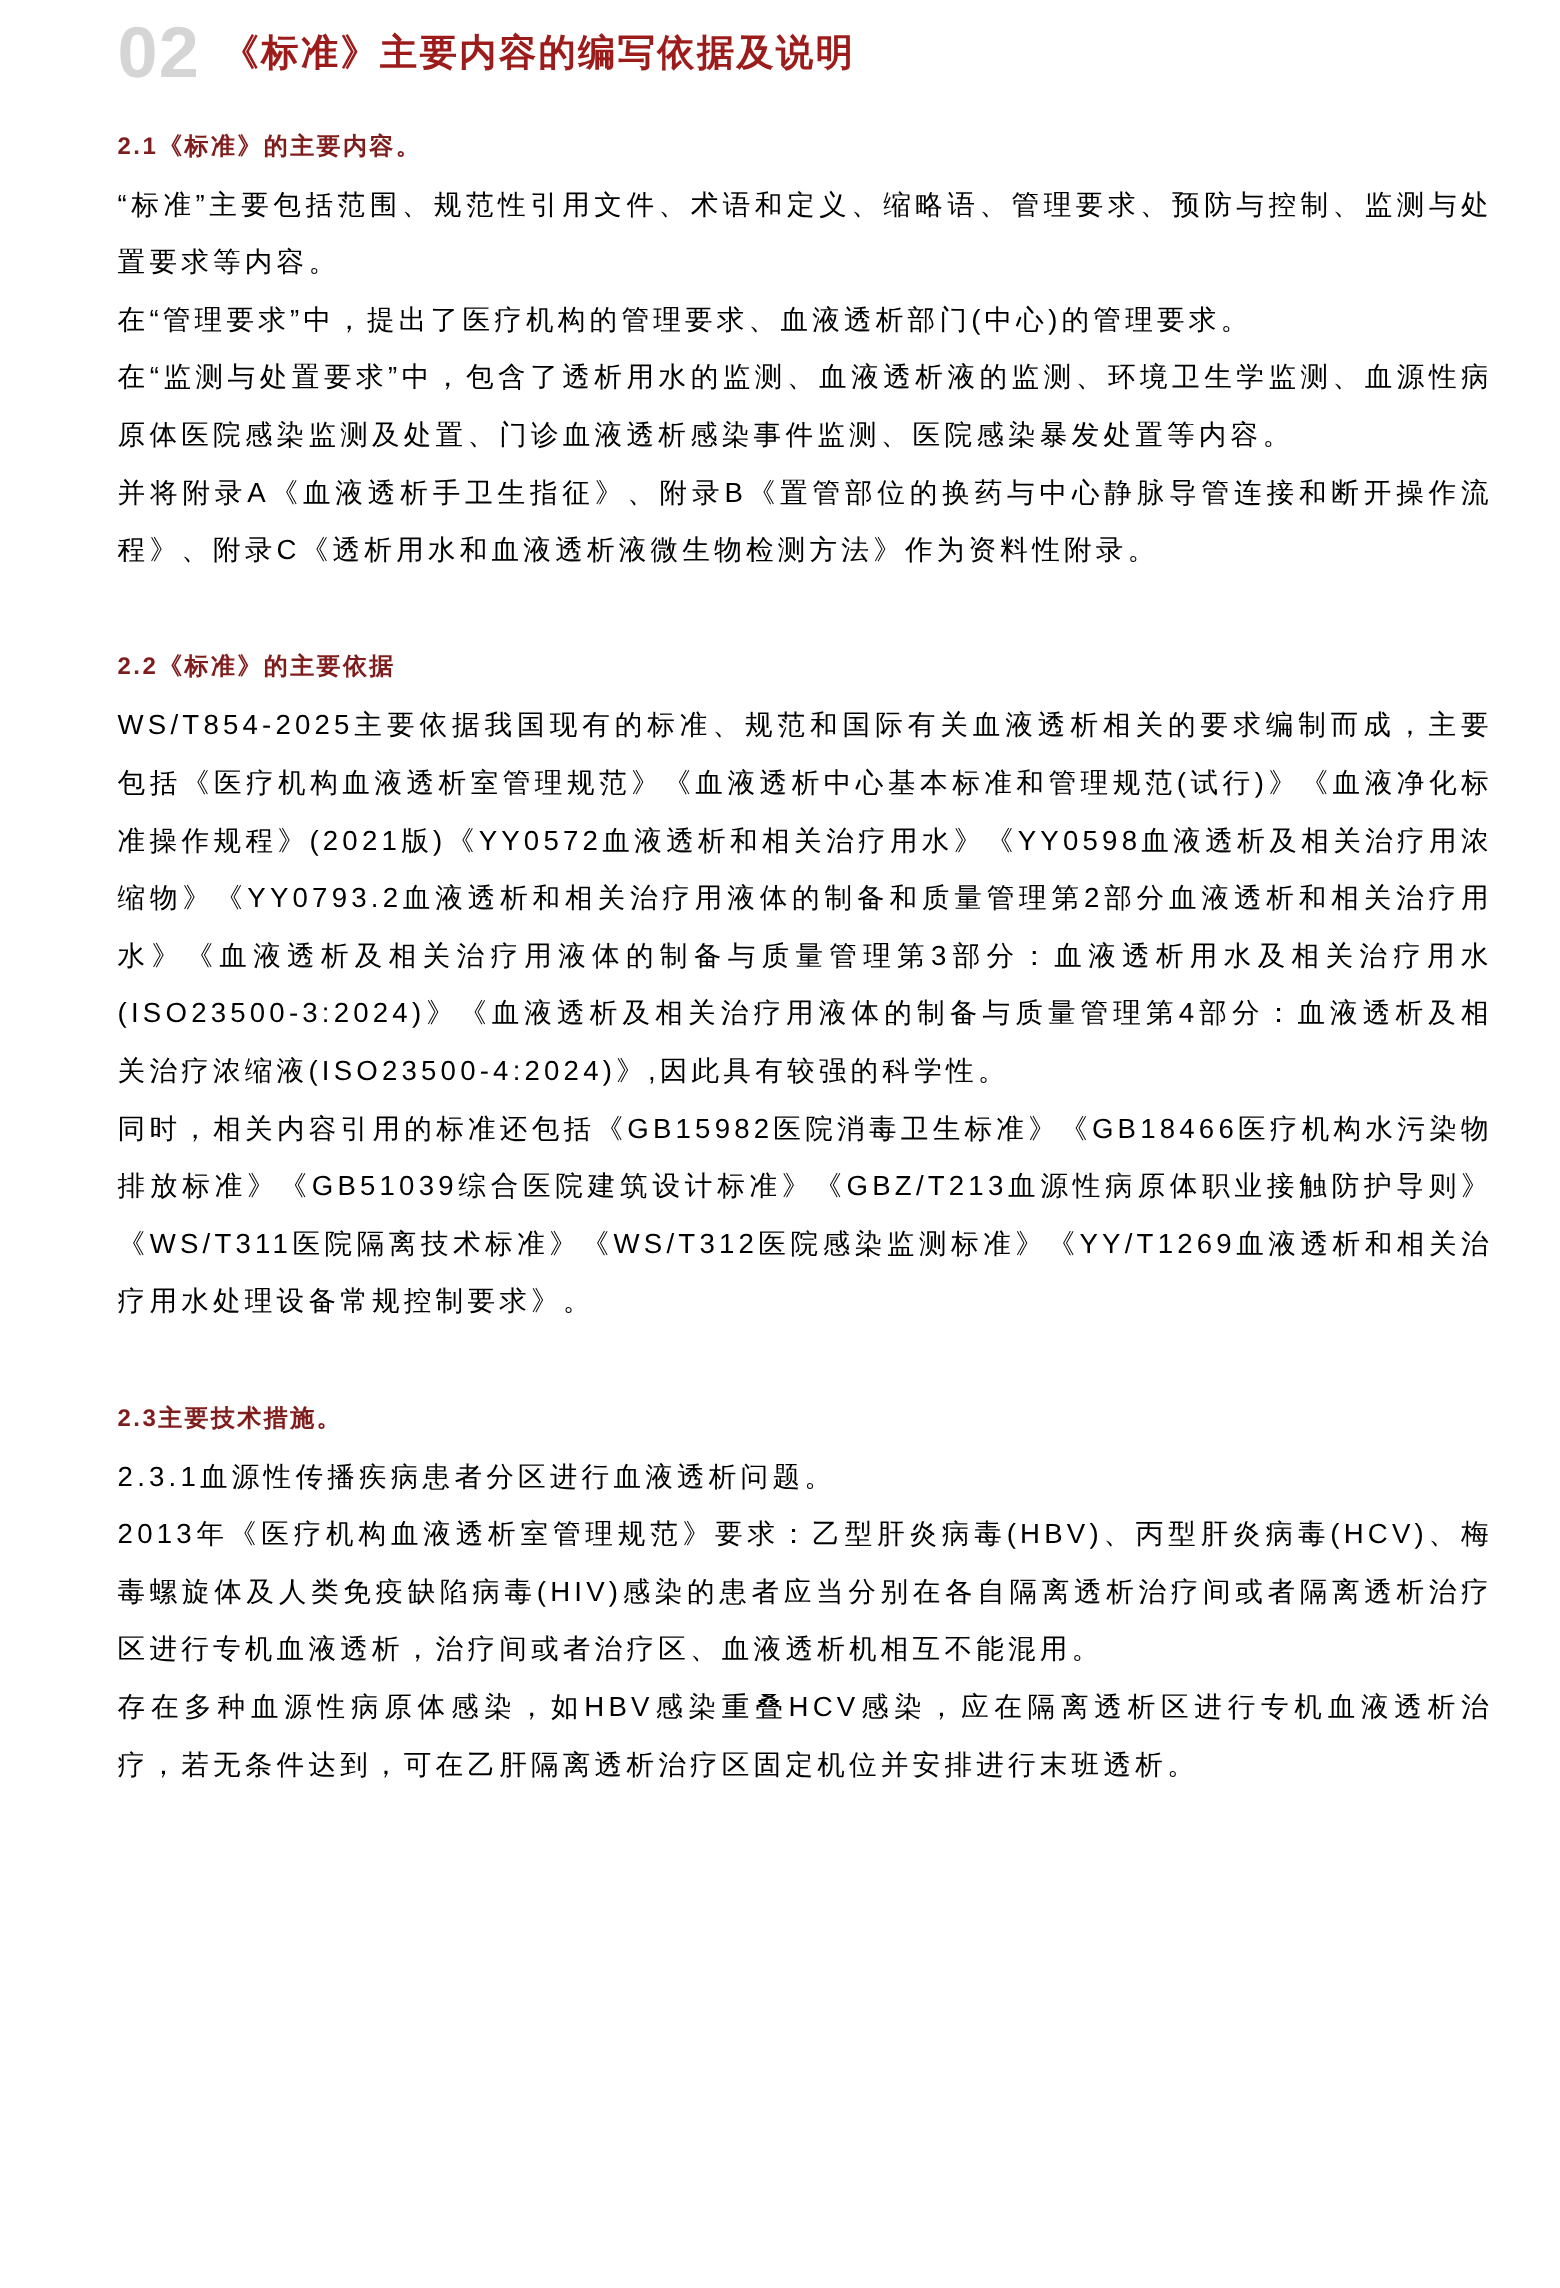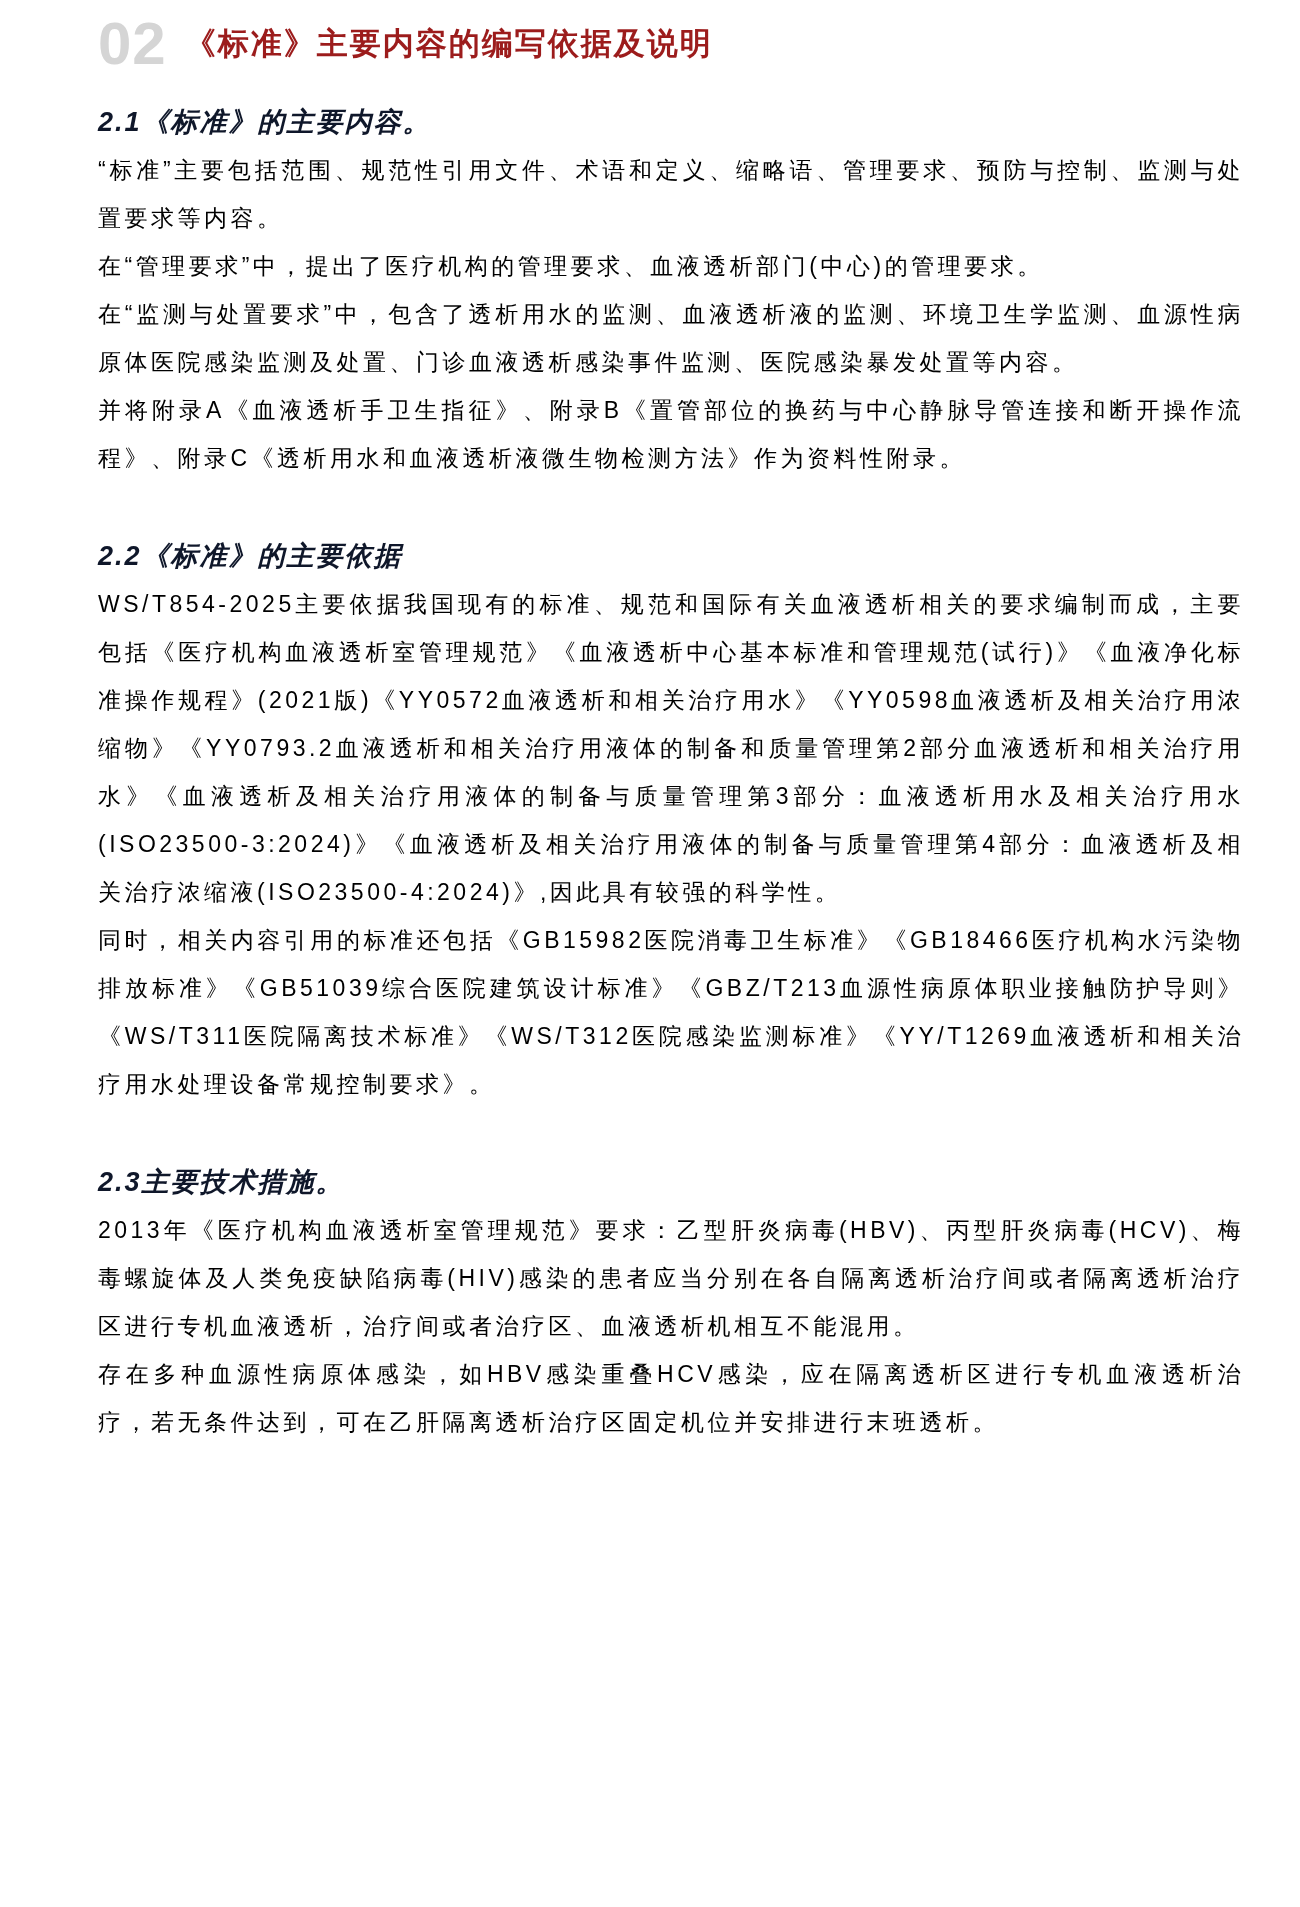--- a/index.html
+++ b/index.html
@@ -41,26 +41,25 @@
     letter-spacing: 2px;
   }
   section {
     margin: 0 0 50px 0;
   }
   section:last-child {
     margin-bottom: 0;
   }
   h2 {
     margin: 0;
-    font-size: 27px;
+    font-size: 20px;
     font-weight: 700;
     line-height: 48px;
     letter-spacing: 2px;
-    color: #0f172a;
-    font-style: italic;
+    color: #7f1d1d;
   }
   p {
     margin: 0;
     font-size: 23px;
     font-weight: 400;
     line-height: 48px;
     letter-spacing: 3.5px;
     text-align: justify;
     color: #000000;
   }
@@ -84,17 +83,18 @@
   </section>
 
   <section>
     <h2>2.2《标准》的主要依据</h2>
     <p>WS/T854-2025主要依据我国现有的标准、规范和国际有关血液透析相关的要求编制而成，主要包括《医疗机构血液透析室管理规范》《血液透析中心基本标准和管理规范(试行)》《血液净化标准操作规程》(2021版)《YY0572血液透析和相关治疗用水》《YY0598血液透析及相关治疗用浓缩物》《YY0793.2血液透析和相关治疗用液体的制备和质量管理第2部分血液透析和相关治疗用水》《血液透析及相关治疗用液体的制备与质量管理第3部分：血液透析用水及相关治疗用水(ISO23500-3:2024)》《血液透析及相关治疗用液体的制备与质量管理第4部分：血液透析及相关治疗浓缩液(ISO23500-4:2024)》,因此具有较强的科学性。</p>
     <p>同时，相关内容引用的标准还包括《GB15982医院消毒卫生标准》《GB18466医疗机构水污染物排放标准》《GB51039综合医院建筑设计标准》《GBZ/T213血源性病原体职业接触防护导则》《WS/T311医院隔离技术标准》《WS/T312医院感染监测标准》《YY/T1269血液透析和相关治疗用水处理设备常规控制要求》。</p>
   </section>
 
   <section>
     <h2>2.3主要技术措施。</h2>
+    <p>2.3.1血源性传播疾病患者分区进行血液透析问题。</p>
     <p>2013年《医疗机构血液透析室管理规范》要求：乙型肝炎病毒(HBV)、丙型肝炎病毒(HCV)、梅毒螺旋体及人类免疫缺陷病毒(HIV)感染的患者应当分别在各自隔离透析治疗间或者隔离透析治疗区进行专机血液透析，治疗间或者治疗区、血液透析机相互不能混用。</p>
     <p>存在多种血源性病原体感染，如HBV感染重叠HCV感染，应在隔离透析区进行专机血液透析治疗，若无条件达到，可在乙肝隔离透析治疗区固定机位并安排进行末班透析。</p>
   </section>
 
 </div>
 
 </body></html>

